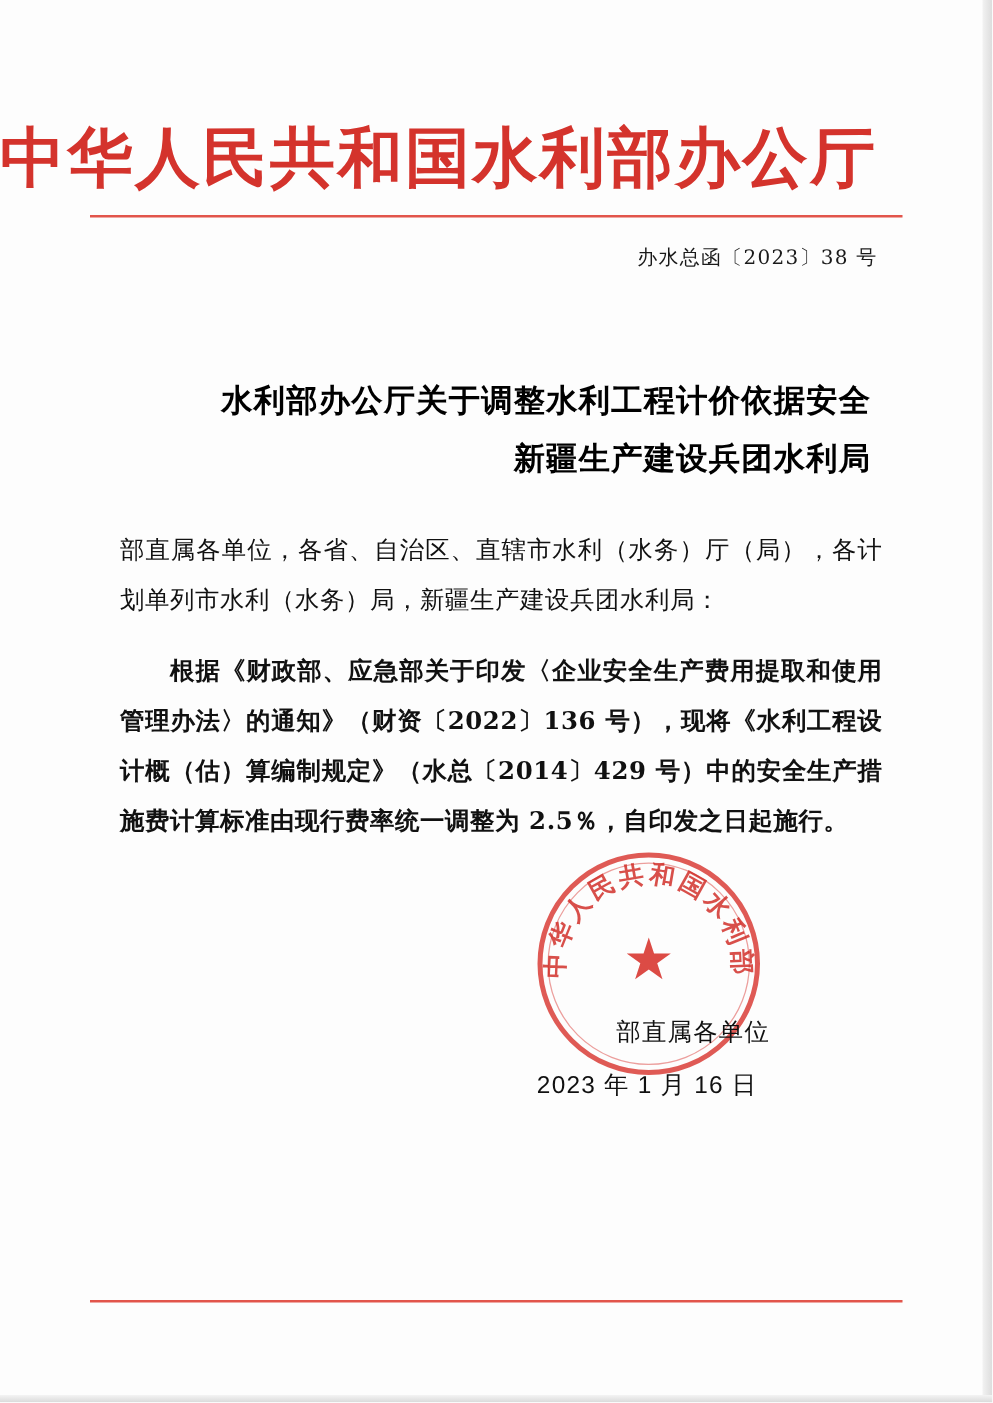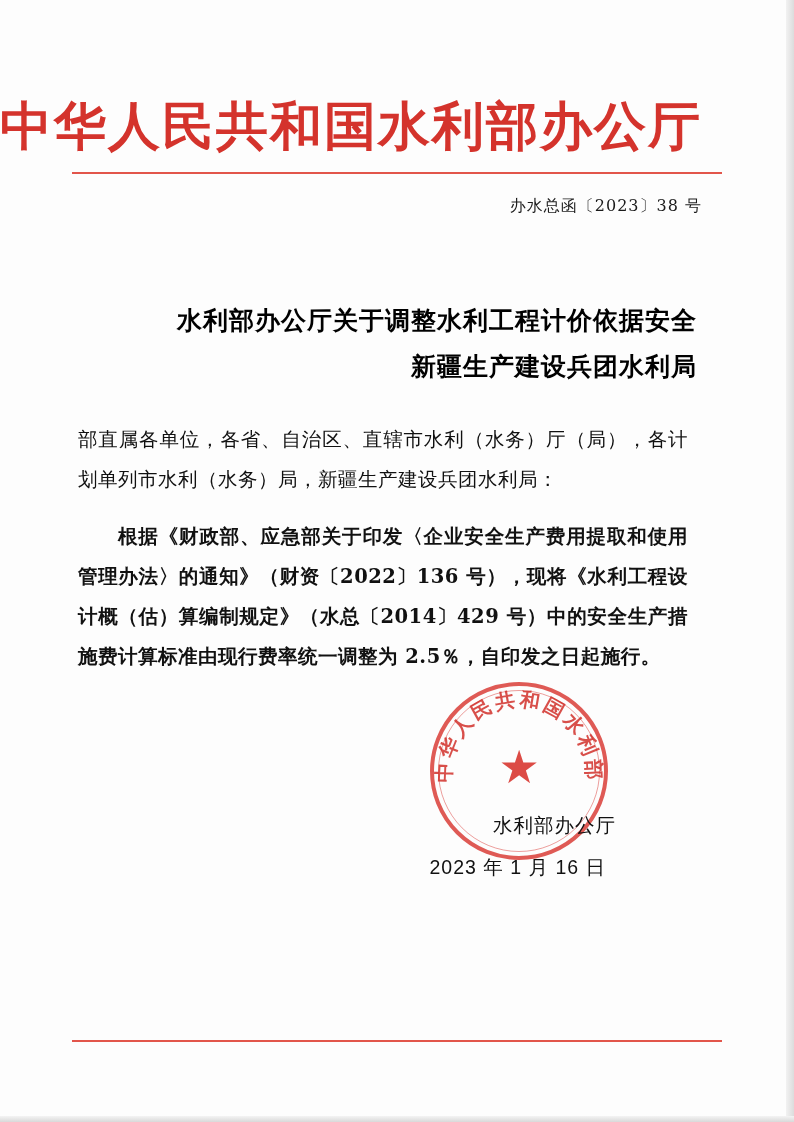--- a/index.html
+++ b/index.html
@@ -90,21 +90,21 @@
     color: #000;
     letter-spacing: 1px;
   }
   .title .line {
     display: block;
   }
 
   .body-block {
     position: absolute;
     top: 420px;
-    left: 78px;
+    left: 96px;
     width: 610px;
     font-family: "DejaVu Serif", "Liberation Serif", serif;
     font-size: 19.5px;
     line-height: 40px;
     color: #111;
     letter-spacing: 0.5px;
     text-align: justify;
   }
   .para {
     margin: 0;
@@ -238,19 +238,19 @@
         <path id="sealArcPath" d="M 22,104 A 68,68 0 1 1 156,104"></path>
       </defs>
       <text>
         <textPath href="#sealArcPath" startOffset="50%" text-anchor="middle">中华人民共和国水利部</textPath>
       </text>
     </svg>
     <div class="star">★</div>
   </div>
 
   <div class="signature">
-    <div class="sig-line">水利部办公厅</div>
+    <div class="sig-line">部直属各单位</div>
     <div class="sig-date">2023 年 1 月 16 日</div>
   </div>
 
   <div class="rule-bottom"></div>
 
 </div>
 
 </body></html>

